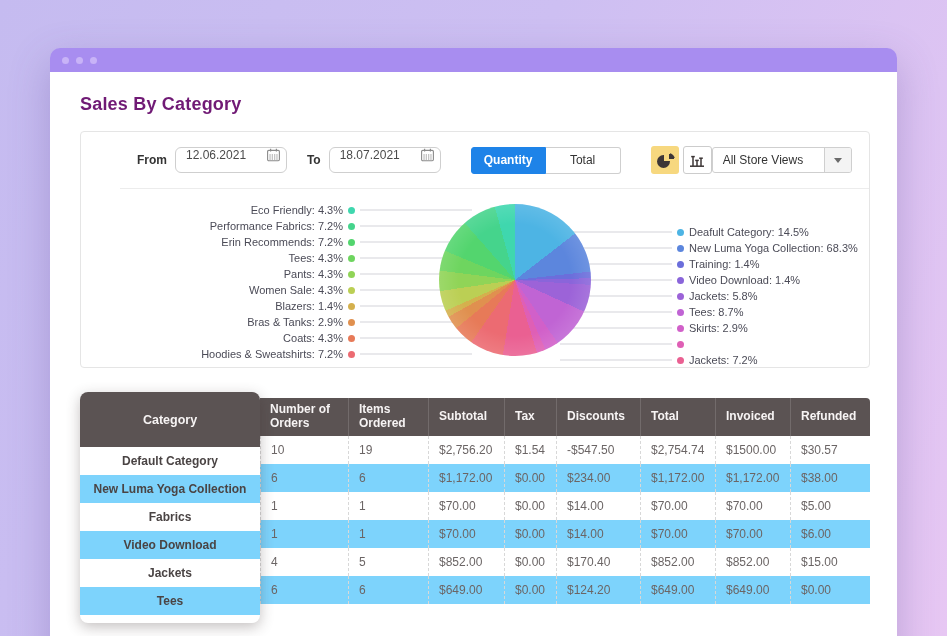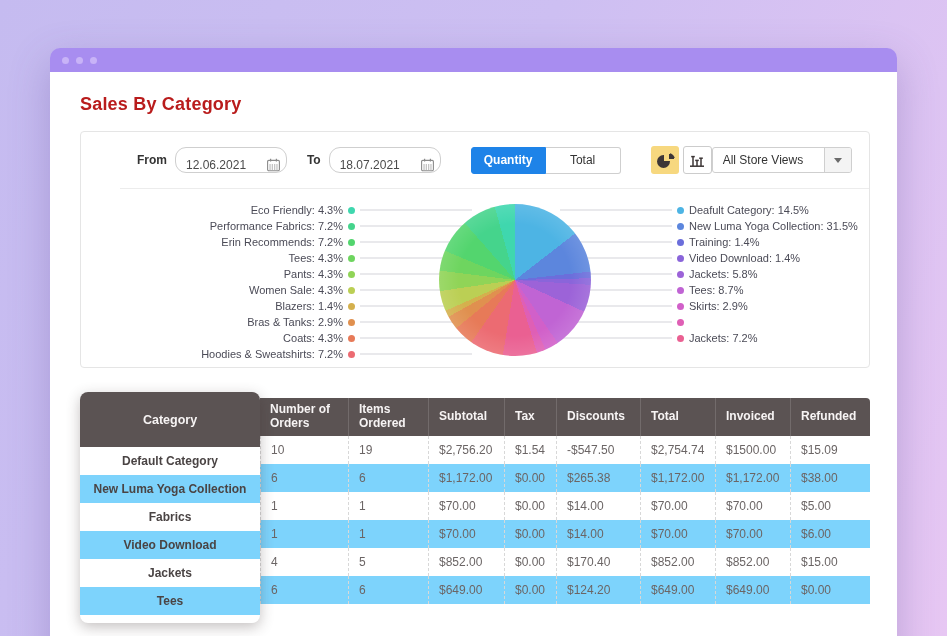--- a/index.html
+++ b/index.html
@@ -13,32 +13,32 @@
     position:absolute; left:50px; top:48px; width:847px; height:620px;
     border-radius:10px 10px 0 0;
     box-shadow:0 14px 40px rgba(90,70,150,.30);
   }
   .titlebar {
     height:24px; background:#a88df0; border-radius:10px 10px 0 0;
     display:flex; align-items:center; padding-left:12px; gap:7px;
   }
   .tb-dot { width:7px; height:7px; border-radius:50%; background:#c8b3f7; }
   .win-body { background:#fff; height:596px; padding:0 30px; }
-  .page-title { font-size:18px; font-weight:700; color:#b91c1c; padding:22px 0 16px 0; letter-spacing:.2px; }
+  .page-title { font-size:18px; font-weight:700; color:#701a75; padding:22px 0 16px 0; letter-spacing:.2px; }
 
   
   .panel { width:790px; border:1px solid #e5e5e5; border-radius:4px; background:#fff;padding-left:39px; }
   .filter-row {
     display:flex; align-items:center; height:57px; padding:0 17px;
     border-bottom:1px solid #ececec;
   }
   .flabel { font-size:12px; font-weight:700; color:#333; }
   .date-input {
-    width:118px; height:26px; border:1px solid #cfcfcf; border-radius:11px; background:#fff;
-    display:flex; align-items:flex-end; margin-left:8px; cursor:text;
+    width:118px; height:26px; border:1px solid #cfcfcf; border-radius:6px; background:#fff;
+    display:flex; align-items:flex-start; margin-left:8px; cursor:text;
   }
   .date-val { flex:1; font-size:12px; color:#4a4a4a; padding-left:10px; }
   .cal-btn { width:24px; display:flex; align-items:center; justify-content:center; cursor:pointer; }
   .to-label { margin-left:20px; }
   .segmented { display:flex; margin-left:30px; height:27px; }
   .seg-btn {
     width:75px; font-size:12px; font-weight:700; border:1px solid #cfcfcf; background:#fff;
     color:#333; cursor:pointer; font-family:inherit;
   }
   .seg-btn.active {
@@ -68,21 +68,21 @@
   .dd-caret-box {
     width:27px; height:24px; border-left:1px solid #cfcfcf; background:#f4f4f4;
     display:flex; align-items:center; justify-content:center; border-radius:0 2px 2px 0;
   }
   .caret { width:0; height:0; border-left:4px solid transparent; border-right:4px solid transparent; border-top:5px solid #6b6b6b; }
 
   
   .chart-area { position:relative; height:178px; }
   .legend { position:absolute; top:13px; }
   .legend-left  { left:0;  width:352px; }
-  .legend-right { left:440px; width:348px; }
+  .legend-right { left:440px; width:348px;margin-top:22px; }
   .lg-row { display:flex; align-items:center; height:16px; }
   .lg-text { font-size:11px; color:#4b4b57; white-space:nowrap; }
   .legend-left .lg-text { flex:1; text-align:right; }
   .legend-right .lg-text { flex:1; text-align:left; }
   .lg-dot { width:7px; height:7px; border-radius:50%; flex:none; margin:0 5px; }
   .lg-line { width:112px; height:2px; background:#e9e9ec; flex:none; }
   .pie {
     position:absolute; left:319px; top:15px; width:152px; height:152px; border-radius:50%;
     z-index:2;
   }
@@ -261,21 +261,21 @@
 
         <div class="legend legend-right">
           <div class="lg-row">
               <span class="lg-line"></span>
               <span class="lg-dot" style="background-color: rgb(77, 180, 228);"></span>
               <span class="lg-text">Deafult Category: 14.5%</span>
             </div>
           <div class="lg-row">
               <span class="lg-line"></span>
               <span class="lg-dot" style="background-color: rgb(92, 134, 221);"></span>
-              <span class="lg-text">New Luma Yoga Collection: 31.5%</span>
+              <span class="lg-text">New Luma Yoga Collection: 68.3%</span>
             </div>
           <div class="lg-row">
               <span class="lg-line"></span>
               <span class="lg-dot" style="background-color: rgb(107, 110, 219);"></span>
               <span class="lg-text">Training: 1.4%</span>
             </div>
           <div class="lg-row">
               <span class="lg-line"></span>
               <span class="lg-dot" style="background-color: rgb(138, 101, 218);"></span>
               <span class="lg-text">Video Download: 1.4%</span>
@@ -329,27 +329,27 @@
         <div class="gh">Invoiced</div>
         <div class="gh last">Refunded</div>
 
         <div class="gc">10</div>
         <div class="gc">19</div>
         <div class="gc">$2,756.20</div>
         <div class="gc">$1.54</div>
         <div class="gc">-$547.50</div>
         <div class="gc">$2,754.74</div>
         <div class="gc">$1500.00</div>
-        <div class="gc">$15.09</div>
+        <div class="gc">$30.57</div>
 
         <div class="gc alt">6</div>
         <div class="gc alt">6</div>
         <div class="gc alt">$1,172.00</div>
         <div class="gc alt">$0.00</div>
-        <div class="gc alt">$265.38</div>
+        <div class="gc alt">$234.00</div>
         <div class="gc alt">$1,172.00</div>
         <div class="gc alt">$1,172.00</div>
         <div class="gc alt">$38.00</div>
 
         <div class="gc">1</div>
         <div class="gc">1</div>
         <div class="gc">$70.00</div>
         <div class="gc">$0.00</div>
         <div class="gc">$14.00</div>
         <div class="gc">$70.00</div>

